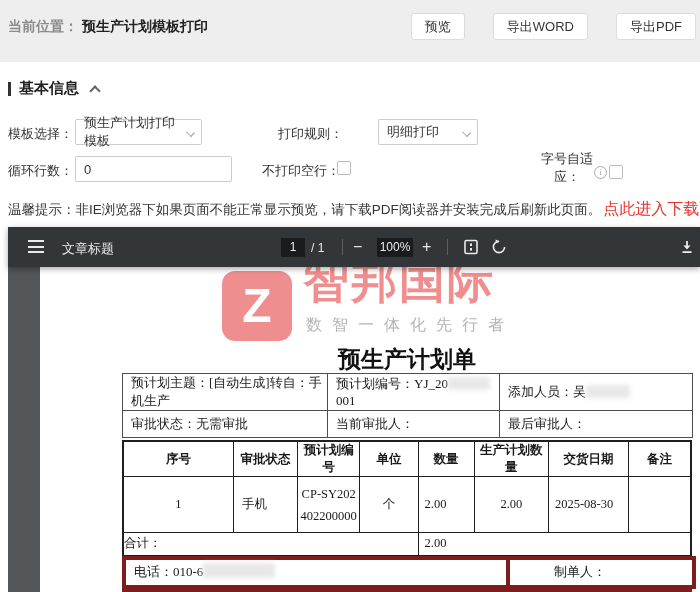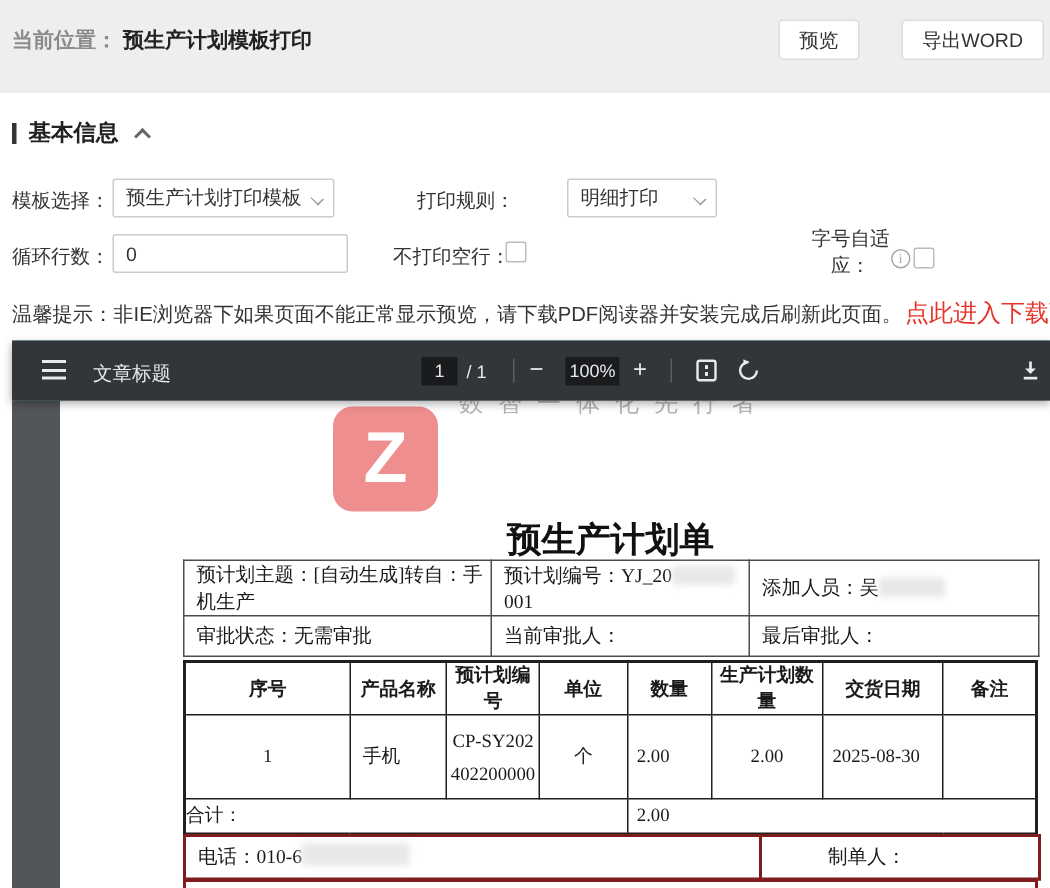--- a/index.html
+++ b/index.html
@@ -39,21 +39,21 @@
     font-size:13px; color:#333; line-height:18px; }
   .info-icon { position:absolute; left:594px; top:166px; width:13px; height:13px;
     border:1px solid #aaa; border-radius:50%; color:#aaa; font-size:9px; line-height:11px;
     text-align:center; font-family:"Liberation Serif",serif; }
 
   
   .notice { position:absolute; left:8px; top:199px; font-size:13.5px; color:#333; white-space:nowrap; }
   .notice .dl-link { color:#e8332a; font-size:16px; margin-left:2px; cursor:pointer; }
 
   
-  .pdf-viewer { position:absolute; left:8px; top:227px; width:692px; height:365px; background:#7dd3fc; }
+  .pdf-viewer { position:absolute; left:8px; top:227px; width:692px; height:365px; background:#4c1d95; }
   .pdf-toolbar { position:absolute; left:0; top:0; width:100%; height:40px; background:#323639;
     box-shadow:0 2px 6px rgba(0,0,0,.35); z-index:5; color:#e8eaed; }
   .tb-burger { position:absolute; left:20px; top:13px; width:16px; height:13px; cursor:pointer; }
   .tb-burger div { height:2px; background:#e8eaed; margin-bottom:3.5px; }
   .tb-doc-title { position:absolute; left:54px; top:13px; font-size:13px; color:#e8eaed; }
   .tb-box { position:absolute; top:11px; height:19px; background:#191b1c; color:#e8eaed;
     font-size:12px; text-align:center; line-height:19px; border-radius:1px; }
   .tb-text { position:absolute; top:14px; font-size:12px; color:#e8eaed; }
   .tb-sep { position:absolute; top:12px; width:1px; height:16px; background:#5c5f62; }
   .tb-btn { position:absolute; cursor:pointer; color:#e8eaed; }
@@ -81,50 +81,51 @@
   .item-table { margin-top:2px; border:2px solid #1f1f1f; }
   .item-table td { border:1px solid #1f1f1f; font-size:12.5px; }
   .item-table .hdr td { height:24px; text-align:center; font-weight:bold;
     font-family:"Liberation Sans","DejaVu Sans",sans-serif; font-size:12.5px; }
   .item-table .datarow td { height:56px; }
   .ta-c { text-align:center; } .pl { padding-left:8px; }
   .code-cell { word-break:break-all; padding:0 2px; line-height:22px; }
   .total-left { text-align:left; padding-right:10px; height:23px !important; }
   .total-right { padding-left:6px; height:23px !important; }
   .foot-table { margin-top:-1px; border:1px solid #333; }
-  .foot-table td { border:2px solid #7f1d1d; font-size:13px; padding-left:8px; }
+  .foot-table td { border:4px solid #7f1d1d; font-size:13px; padding-left:8px; }
   .phone-row td { height:29px; }
   .summary-row td { height:27px; }
 
   .redact { display:inline-block; background:#e8e8e8; filter:blur(2px); height:13px;
     border-radius:2px; vertical-align:-2px; }
 </style>
 </head>
 <body>
 
 <div class="screen">
 
   <div class="topbar">
     <div class="breadcrumb">
       <span class="bc-label">当前位置：</span><span class="bc-title">预生产计划模板打印</span>
     </div>
     <div class="actions">
       <div class="btn">预览</div>
       <div class="btn">导出WORD</div>
+      <div class="btn">导出PDF</div>
     </div>
   </div>
 
   <div class="section-header">
     <div class="section-bar"></div>
     <div class="section-title">基本信息</div>
     <div class="caret-up"></div>
   </div>
 
   <div class="f-label" style="left:8px; top:125px;">模板选择：</div>
-  <div class="f-select" style="left:75px; top:119px; width:148px;">
+  <div class="f-select" style="left:75px; top:119px; width:127px;">
     <span>预生产计划打印模板</span>
     <span class="chev"></span>
   </div>
 
   <div class="f-label" style="left:278px; top:125px;text-align:right;">打印规则：</div>
   <div class="f-select" style="left:341px; top:119px; width:100px;margin-left:37px;">
     <span>明细打印</span>
     <span class="chev"></span>
   </div>
 
@@ -182,20 +183,21 @@
           </svg>
       </div>
     </div>
 
     <div class="pdf-body">
       <div class="pdf-page">
 
         <div class="watermark">
           <div class="wm-tile">Z</div>
           <div class="wm-text">
+            <div class="wm-brand">智邦国际</div>
             <div class="wm-tagline">数智一体化先行者</div>
           </div>
         </div>
 
         <div class="doc-title">预生产计划单</div>
 
         <div class="doc-tables">
 
           <table class="info-table">
             <tbody>
@@ -209,21 +211,21 @@
               <td>当前审批人：</td>
               <td>最后审批人：</td>
             </tr>
           </tbody>
             </table>
 
           <table class="item-table">
             <tbody>
                 <tr class="hdr">
               <td style="width:110px;">序号</td>
-              <td style="width:64px;">产品名称</td>
+              <td style="width:64px;">审批状态</td>
               <td style="width:62px;">预计划编号</td>
               <td style="width:58px;">单位</td>
               <td style="width:56px;">数量</td>
               <td style="width:74px;">生产计划数量</td>
               <td style="width:80px;">交货日期</td>
               <td style="width:62px;">备注</td>
             </tr>
             <tr class="datarow">
               <td class="ta-c">1</td>
               <td class="pl">手机</td>

